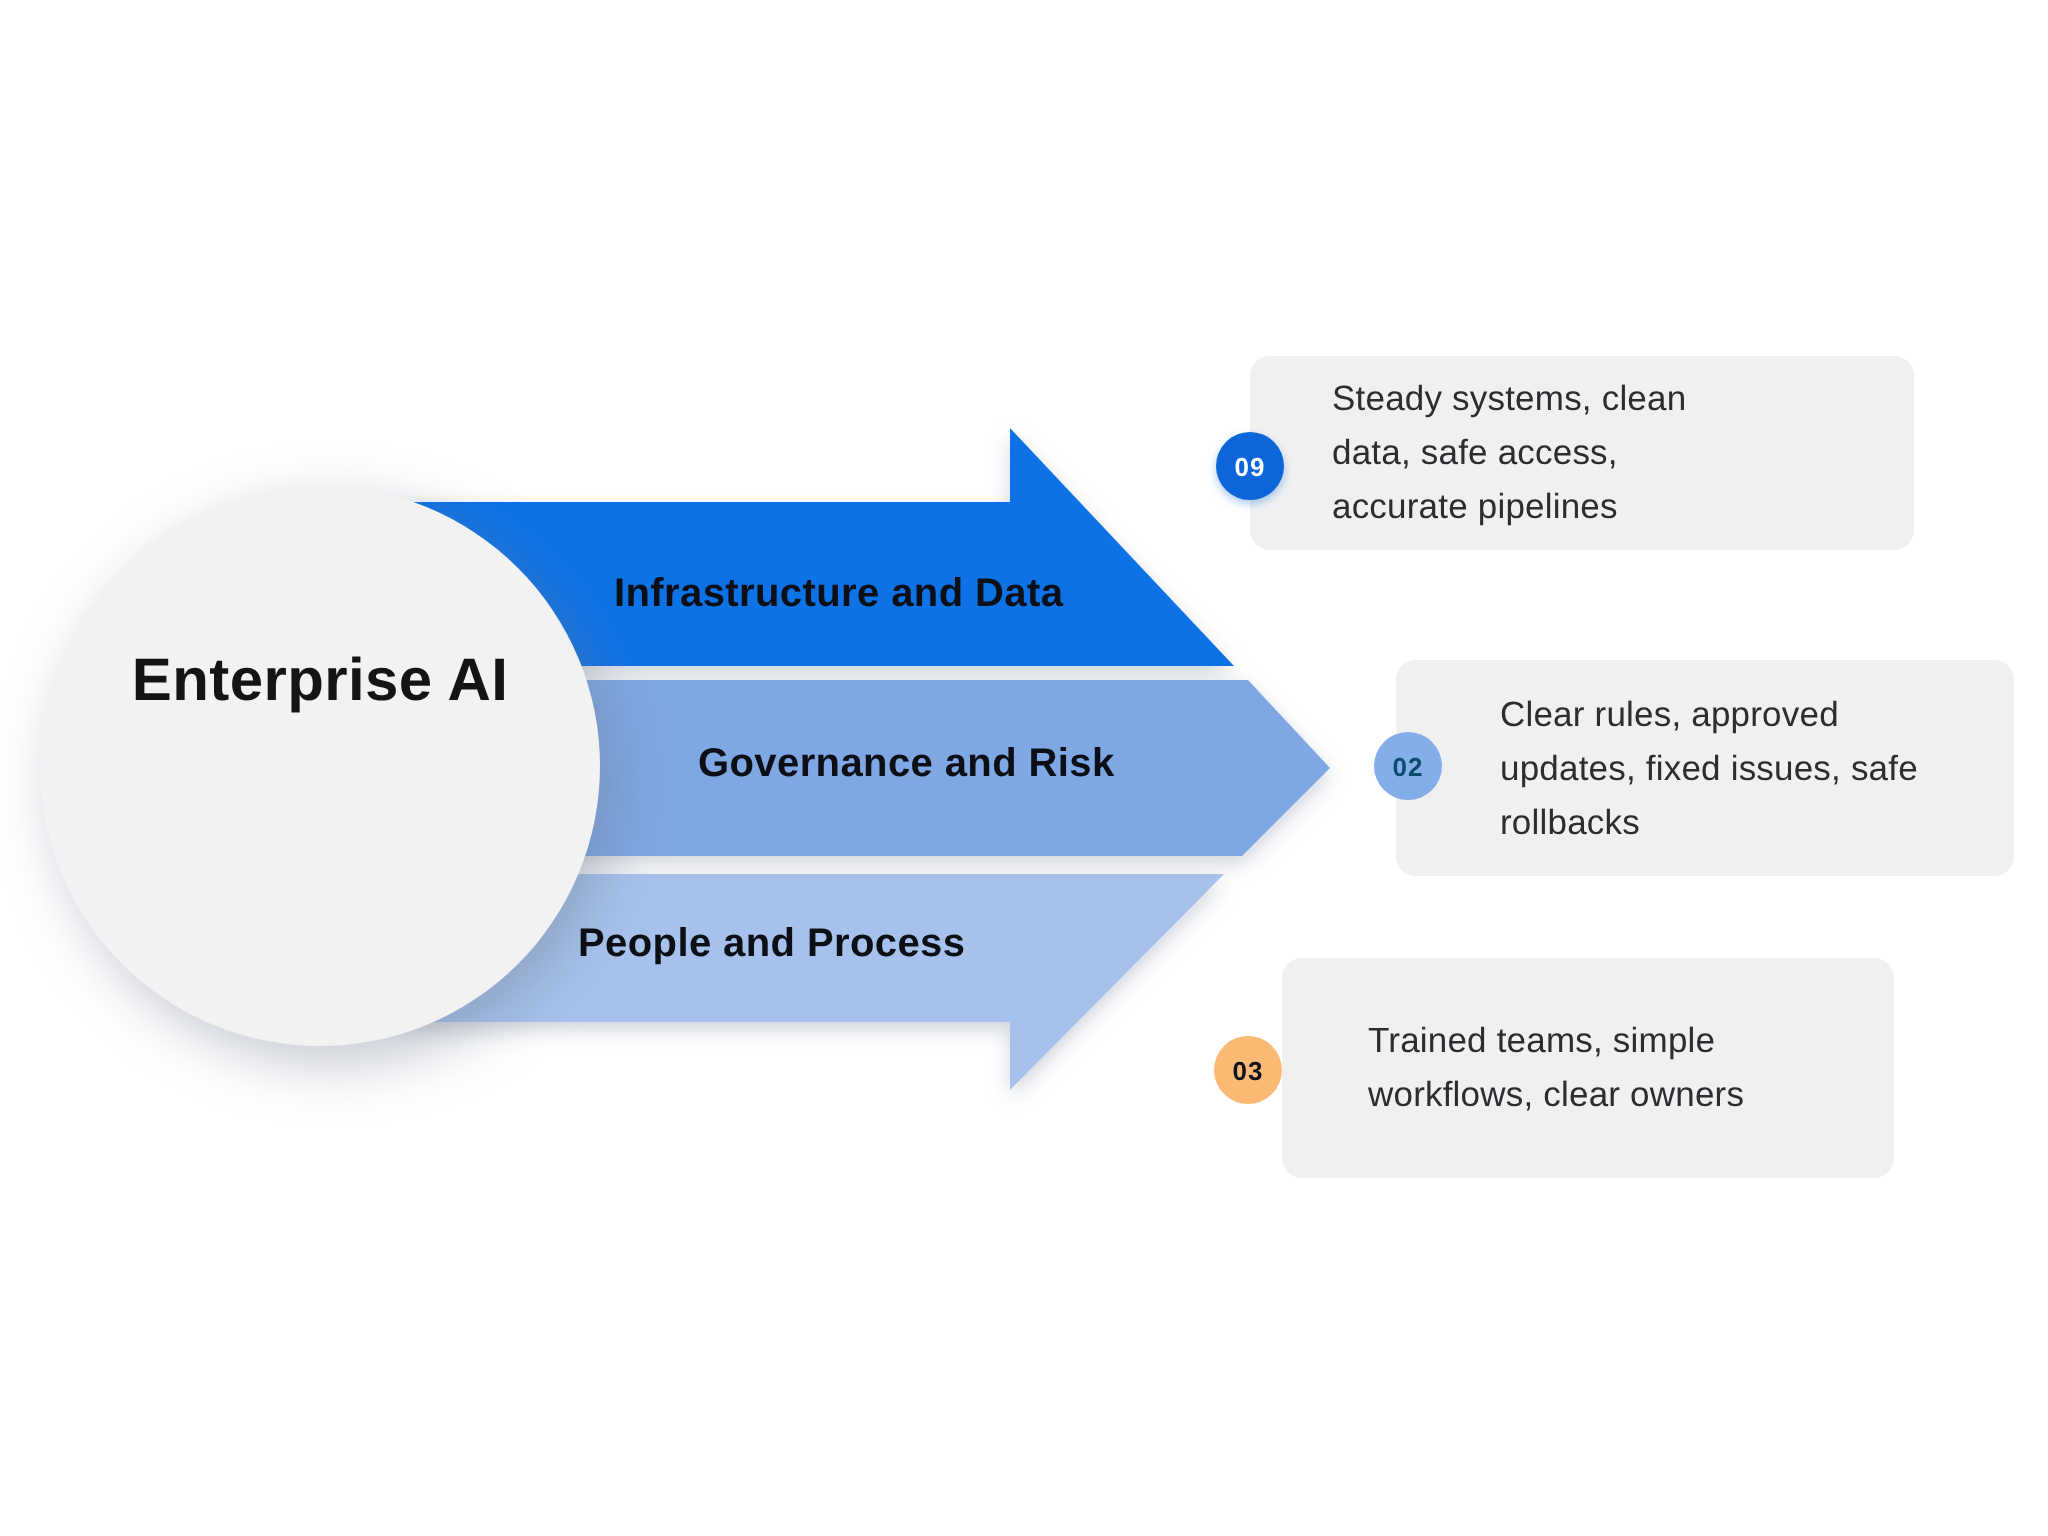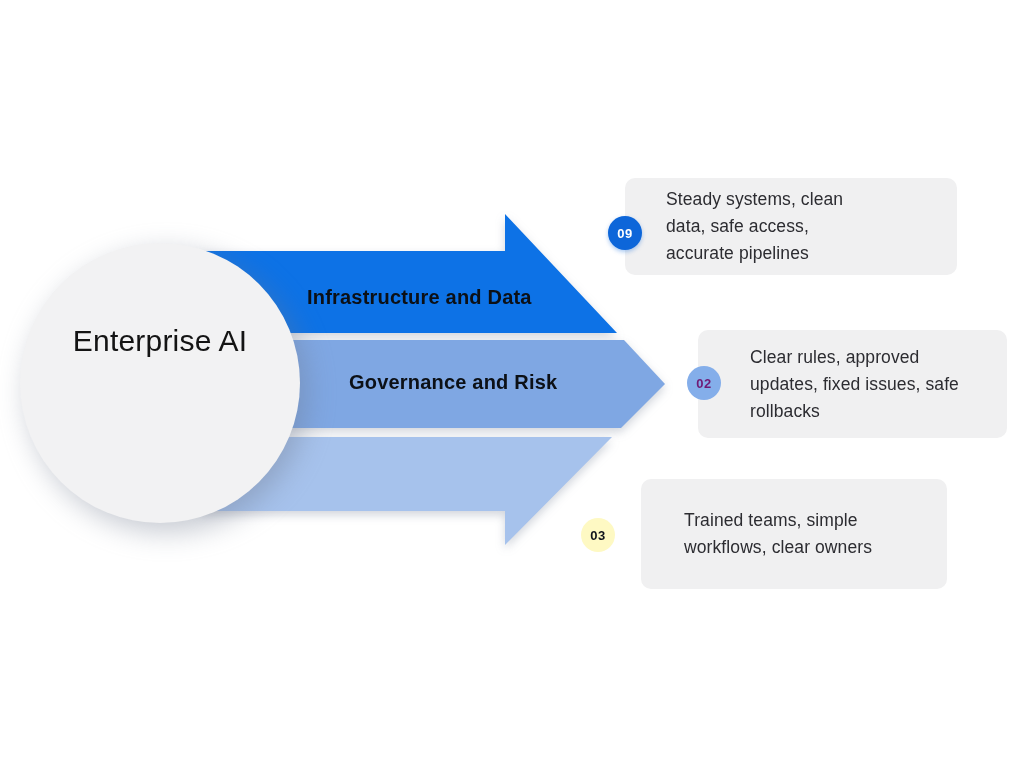--- a/index.html
+++ b/index.html
@@ -6,21 +6,21 @@
   .canvas{
     position:relative;width:1024px;height:768px;background:#ffffff;overflow:hidden;
     font-family:"Liberation Sans","DejaVu Sans",sans-serif;
   }
   .layer{position:absolute;left:0;top:0;width:1024px;height:768px;}
   svg .arrow{filter:drop-shadow(0px 4px 5px rgba(90,105,130,0.28));}
   svg .hub{filter:drop-shadow(7px 9px 14px rgba(110,120,140,0.40));}
 
   .hub-title{
     position:absolute;left:30px;top:319px;width:260px;
-    text-align:center;font-weight:400;font-size:30px;line-height:44px;
+    text-align:center;font-weight:700;font-size:30px;line-height:44px;
     color:#141414;letter-spacing:0.2px;
   }
   .arrow-label{
     position:absolute;white-space:nowrap;
     font-weight:700;font-size:20px;line-height:23px;color:#0c1016;letter-spacing:0.2px;
   }
   #arrow-label-1{left:307px;top:286px;}
   #arrow-label-2{left:349px;top:371px;}
   #arrow-label-3{left:289px;top:461px;}
 
@@ -37,41 +37,42 @@
   #card-1 .card-text{margin-left:41px;width:208px;}
   #card-2 .card-text{margin-left:52px;width:212px;}
   #card-3 .card-text{margin-left:43px;width:220px;}
 
   .badge{
     position:absolute;width:34px;height:34px;border-radius:50%;
     display:flex;align-items:center;justify-content:center;
     font-size:13px;font-weight:700;letter-spacing:0.5px;
   }
   #badge-1{left:608px;top:216px;background:#0d66d9;color:#ffffff;box-shadow:0 2px 4px rgba(13,102,217,0.35);}
-  #badge-2{left:687px;top:366px;background:#84aeea;color:#701a75;}
-  #badge-3{left:581px;top:518px;background:#fef9c3;color:#10141c;}
+  #badge-2{left:687px;top:366px;background:#84aeea;color:#0c4a6e;}
+  #badge-3{left:607px;top:518px;background:#fdba74;color:#10141c;}
 </style>
 </head>
 <body>
 
 <div class="canvas">
 
   <svg class="layer" viewBox="0 0 1024 768" aria-hidden="true">
     <polygon class="arrow" points="200,251 505,251 505,214 617,333 200,333" fill="#0d72e6"></polygon>
     <polygon class="arrow" points="200,340 624,340 665,384 621,428 200,428" fill="#7fa7e3"></polygon>
     <polygon class="arrow" points="200,437 612,437 505,545 505,511 200,511" fill="#a6c2ec"></polygon>
     <circle class="hub" cx="160" cy="383" r="140" fill="#f2f2f3"></circle>
   </svg>
 
   <div class="hub-title">
     <div>Enterprise AI</div>
   </div>
 
   <div class="arrow-label" id="arrow-label-2">Governance and Risk</div>
   <div class="arrow-label" id="arrow-label-1">Infrastructure and Data</div>
+  <div class="arrow-label" id="arrow-label-3">People and Process</div>
 
   <div class="card" id="card-1">
     <div class="card-text">Steady systems, clean data, safe access, accurate pipelines</div>
   </div>
   <div class="card" id="card-2">
     <div class="card-text">Clear rules, approved updates, fixed issues, safe rollbacks</div>
   </div>
   <div class="card" id="card-3">
     <div class="card-text">Trained teams, simple workflows, clear owners</div>
   </div>

